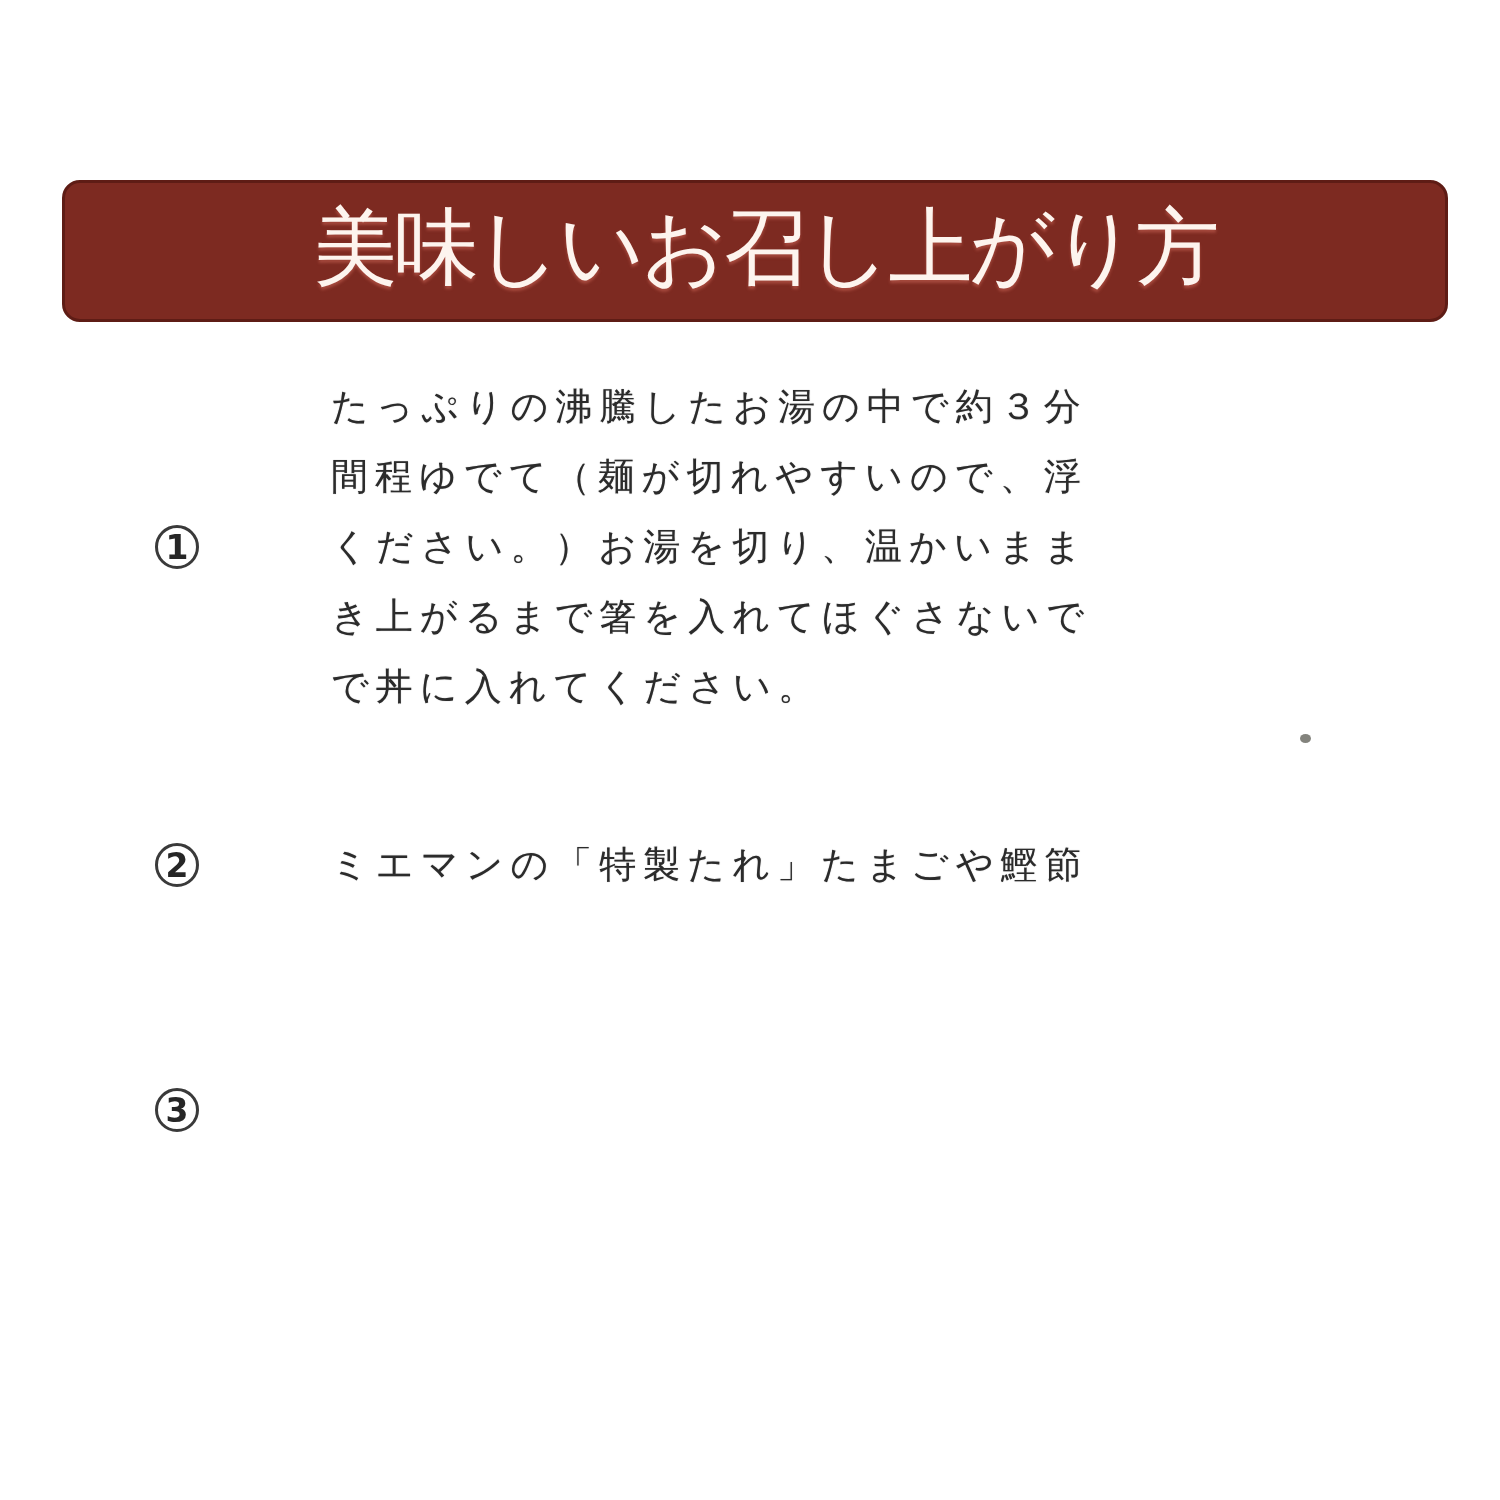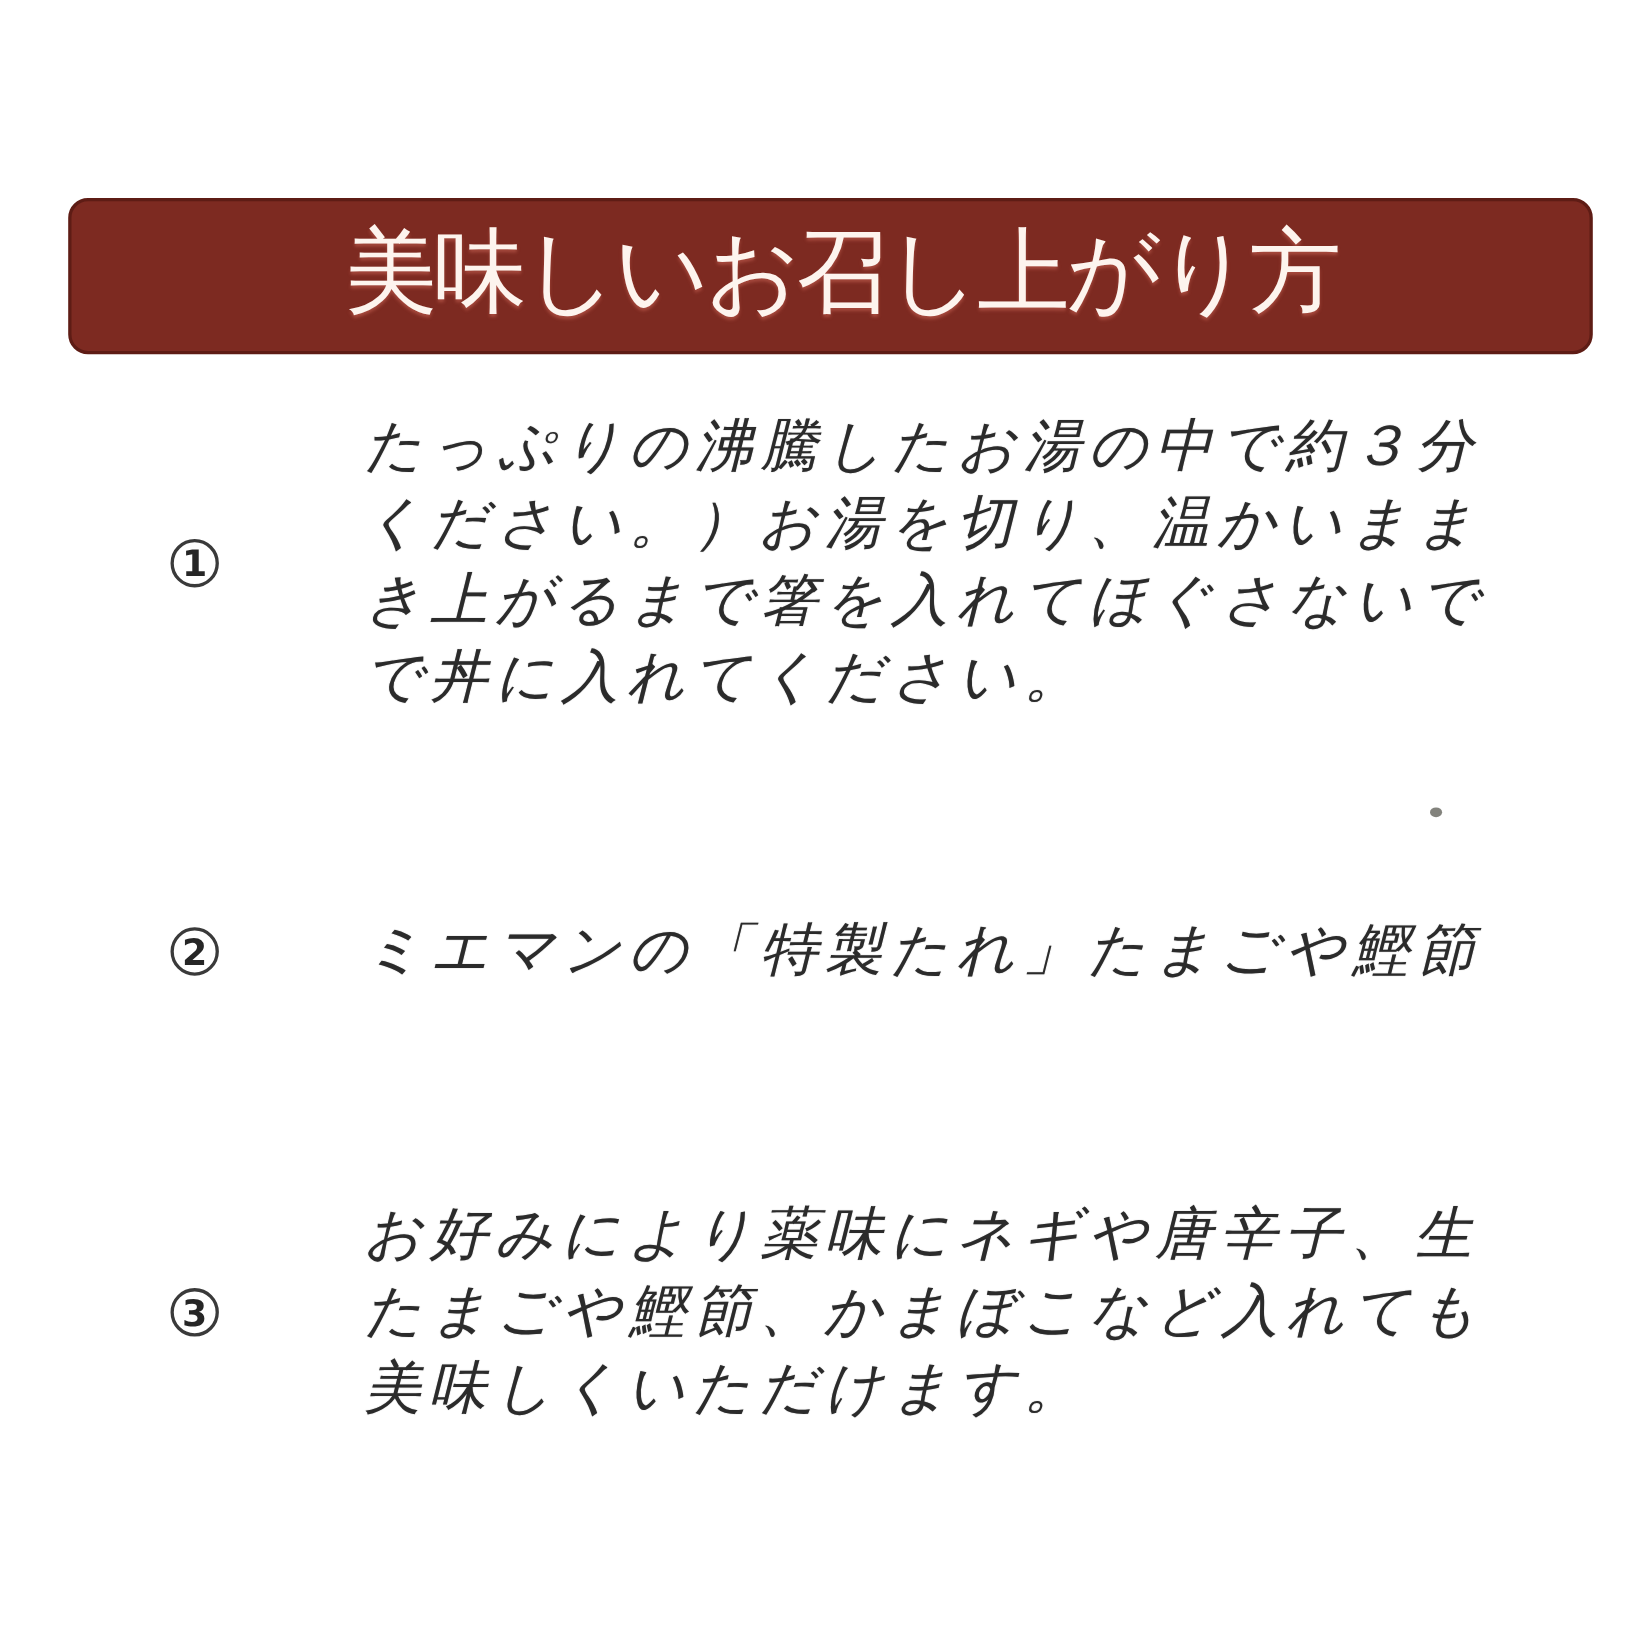--- a/index.html
+++ b/index.html
@@ -62,25 +62,24 @@
     justify-content: center;
     font-family: "DejaVu Sans", sans-serif;
     font-size: 33px;
     font-weight: bold;
     color: #262626;
     box-sizing: border-box;
   }
   .step-text {
     width: 1110px;
     color: #2b2b2b;
-    font-size: 52px;
+    font-size: 37px;
     line-height: 70px;
     letter-spacing: 7px;
     text-shadow: 0 0 1px rgba(45, 45, 45, 0.45);
-    font-style: italic;
   }
   .step-text .line {
     white-space: nowrap;
   }
   
   .speck {
     position: absolute;
     left: 1300px;
     top: 734px;
     width: 11px;
@@ -96,37 +95,33 @@
 <div class="page">
 
   <div class="header-band" style="background-color: rgb(125, 42, 33); border-color: rgb(94, 28, 21);">
     <div class="header-title" style="color: rgb(253, 244, 238); margin-left: 20px;">美味しいお召し上がり方</div>
   </div>
 
   <div class="step step-1">
     <div class="step-badge">1</div>
     <div class="step-text" style="color: rgb(43, 43, 43);">
       <div class="line">たっぷりの沸騰したお湯の中で約３分</div>
+      <div class="line">間程ゆでて（麺が切れやすいので、浮</div>
       <div class="line">ください。）お湯を切り、温かいまま</div>
       <div class="line">き上がるまで箸を入れてほぐさないで</div>
       <div class="line">で丼に入れてください。</div>
     </div>
   </div>
 
   <div class="step step-2">
     <div class="step-badge">2</div>
     <div class="step-text" style="color: rgb(43, 43, 43);">
       <div class="line">ミエマンの「特製たれ」たまごや鰹節</div>
     </div>
   </div>
 
   <div class="step step-3">
     <div class="step-badge">3</div>
-    <div class="step-text" style="color: rgb(43, 43, 43);">
-      <div class="line">お好みにより薬味にネギや唐辛子、生</div>
-      <div class="line">たまごや鰹節、かまぼこなど入れても</div>
-      <div class="line">美味しくいただけます。</div>
-    </div>
   </div>
 
   <div class="speck"></div>
 
 </div>
 
 </body></html>

